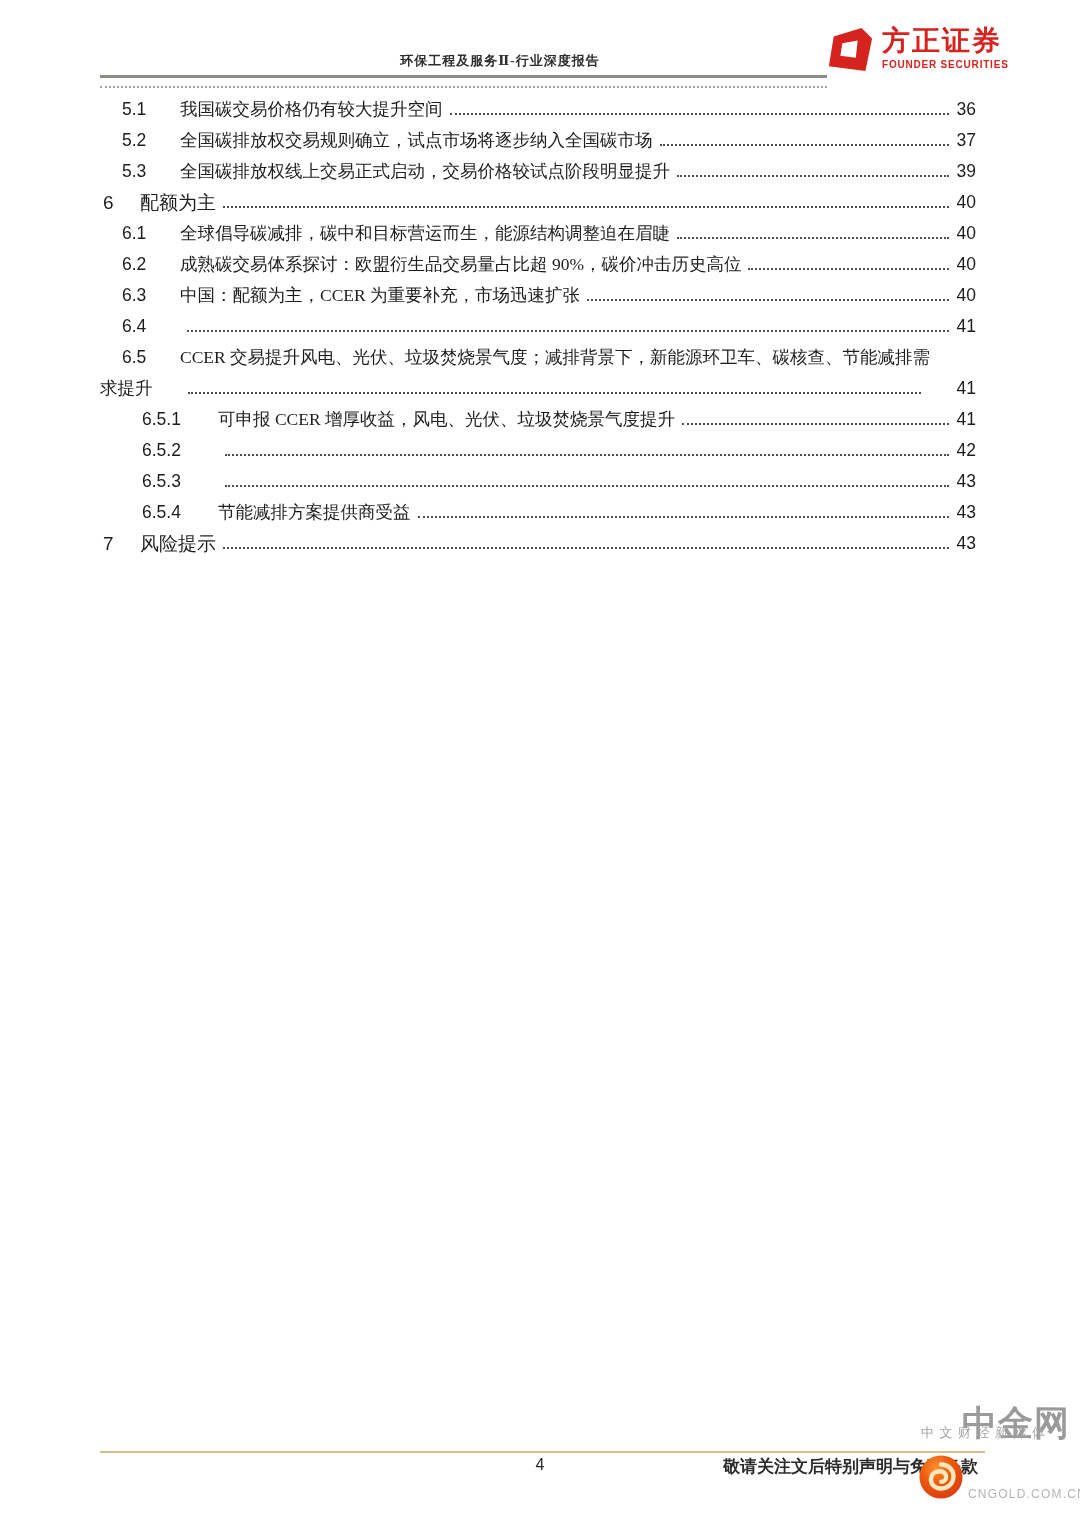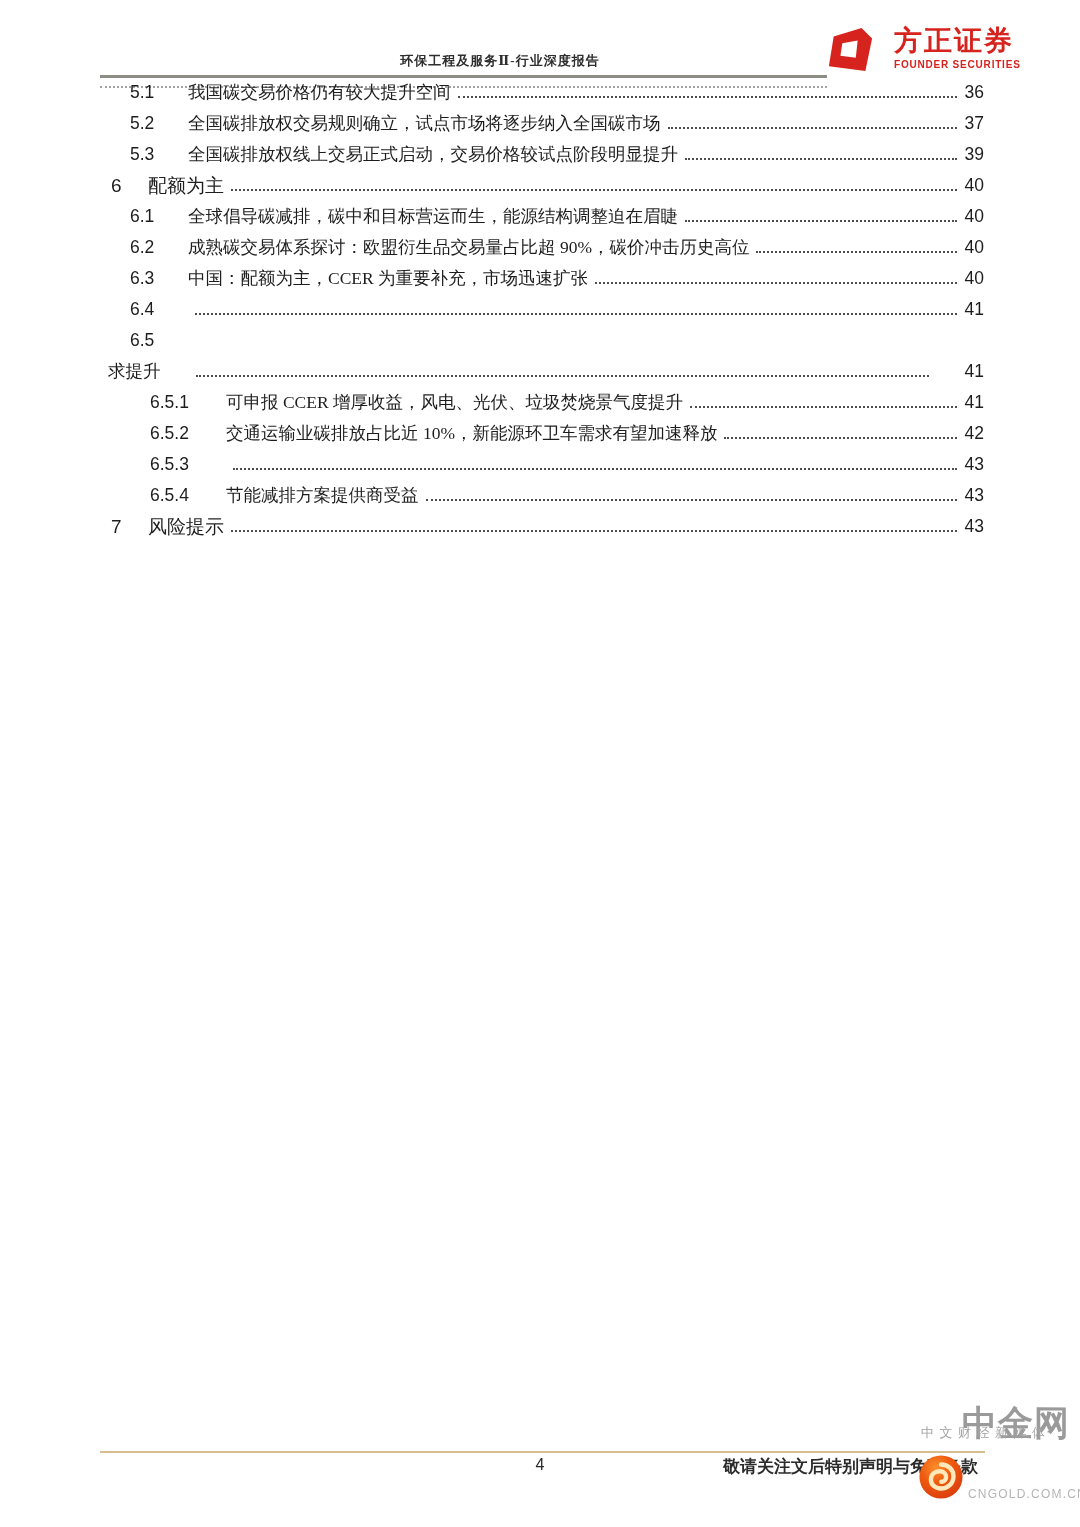--- a/index.html
+++ b/index.html
@@ -38,44 +38,43 @@
     width: 727px; height: 0;
     border-top: 2px dotted #a3a3a3;
   }
   .brand {
     position: absolute;
     left: 826px; top: 26px;
     display: flex;
     align-items: flex-start;
   }
   .brand-icon { width: 48px; height: 48px; }
-  .brand-text { margin-left: 20px; display: flex; flex-direction: column; }
+  .brand-text { margin-left: 8px; display: flex; flex-direction: column; }
   .brand-cn {
     font-family: "Liberation Sans", "DejaVu Sans", sans-serif;
     font-size: 28px;
     font-weight: 700;
     letter-spacing: 2px;
     color: #d7231e;
     line-height: 30px;
   }
   .brand-en {
     font-family: "Liberation Sans", "DejaVu Sans", sans-serif;
     font-size: 10px;
     font-weight: 700;
     letter-spacing: 0.8px;
     color: #d7231e;
     margin-top: 3px;
   }
 
   
   .toc {
     position: absolute;
-    left: 100px; top: 82px;
+    left: 100px; top: 99px;
     width: 876px;
-    margin-left: 8px;
   }
   .toc-row {
     display: flex;
     align-items: flex-end;
     height: 21px;
     margin-bottom: 10px;
     font-size: 17.5px;
     line-height: 21px;
     color: #1d1d1d;
   }
@@ -241,37 +240,37 @@
       <span class="toc-leader"></span>
       <span class="toc-page">40</span>
     </div>
       <div class="toc-row lv2">
       <span class="toc-num">6.4</span>
       <span class="toc-leader"></span>
       <span class="toc-page">41</span>
     </div>
       <div class="toc-row lv2">
       <span class="toc-num">6.5</span>
+      <span class="toc-title">CCER 交易提升风电、光伏、垃圾焚烧景气度；减排背景下，新能源环卫车、碳核查、节能减排需</span>
 
     </div>
       <div class="toc-row cont">
 
       <span class="toc-title">求提升</span>
       <span class="toc-leader"></span>
       <span class="toc-page">41</span>
     </div>
       <div class="toc-row lv3">
       <span class="toc-num">6.5.1</span>
       <span class="toc-title">可申报 CCER 增厚收益，风电、光伏、垃圾焚烧景气度提升</span>
       <span class="toc-leader"></span>
       <span class="toc-page">41</span>
     </div>
       <div class="toc-row lv3">
       <span class="toc-num">6.5.2</span>
-      <span class="toc-title">交通运输业碳排放占比近 10%，新能源环卫车需求有望加速释放</span>
       <span class="toc-leader"></span>
       <span class="toc-page">42</span>
     </div>
       <div class="toc-row lv3">
       <span class="toc-num">6.5.3</span>
       <span class="toc-leader"></span>
       <span class="toc-page">43</span>
     </div>
       <div class="toc-row lv3">
       <span class="toc-num">6.5.4</span>

